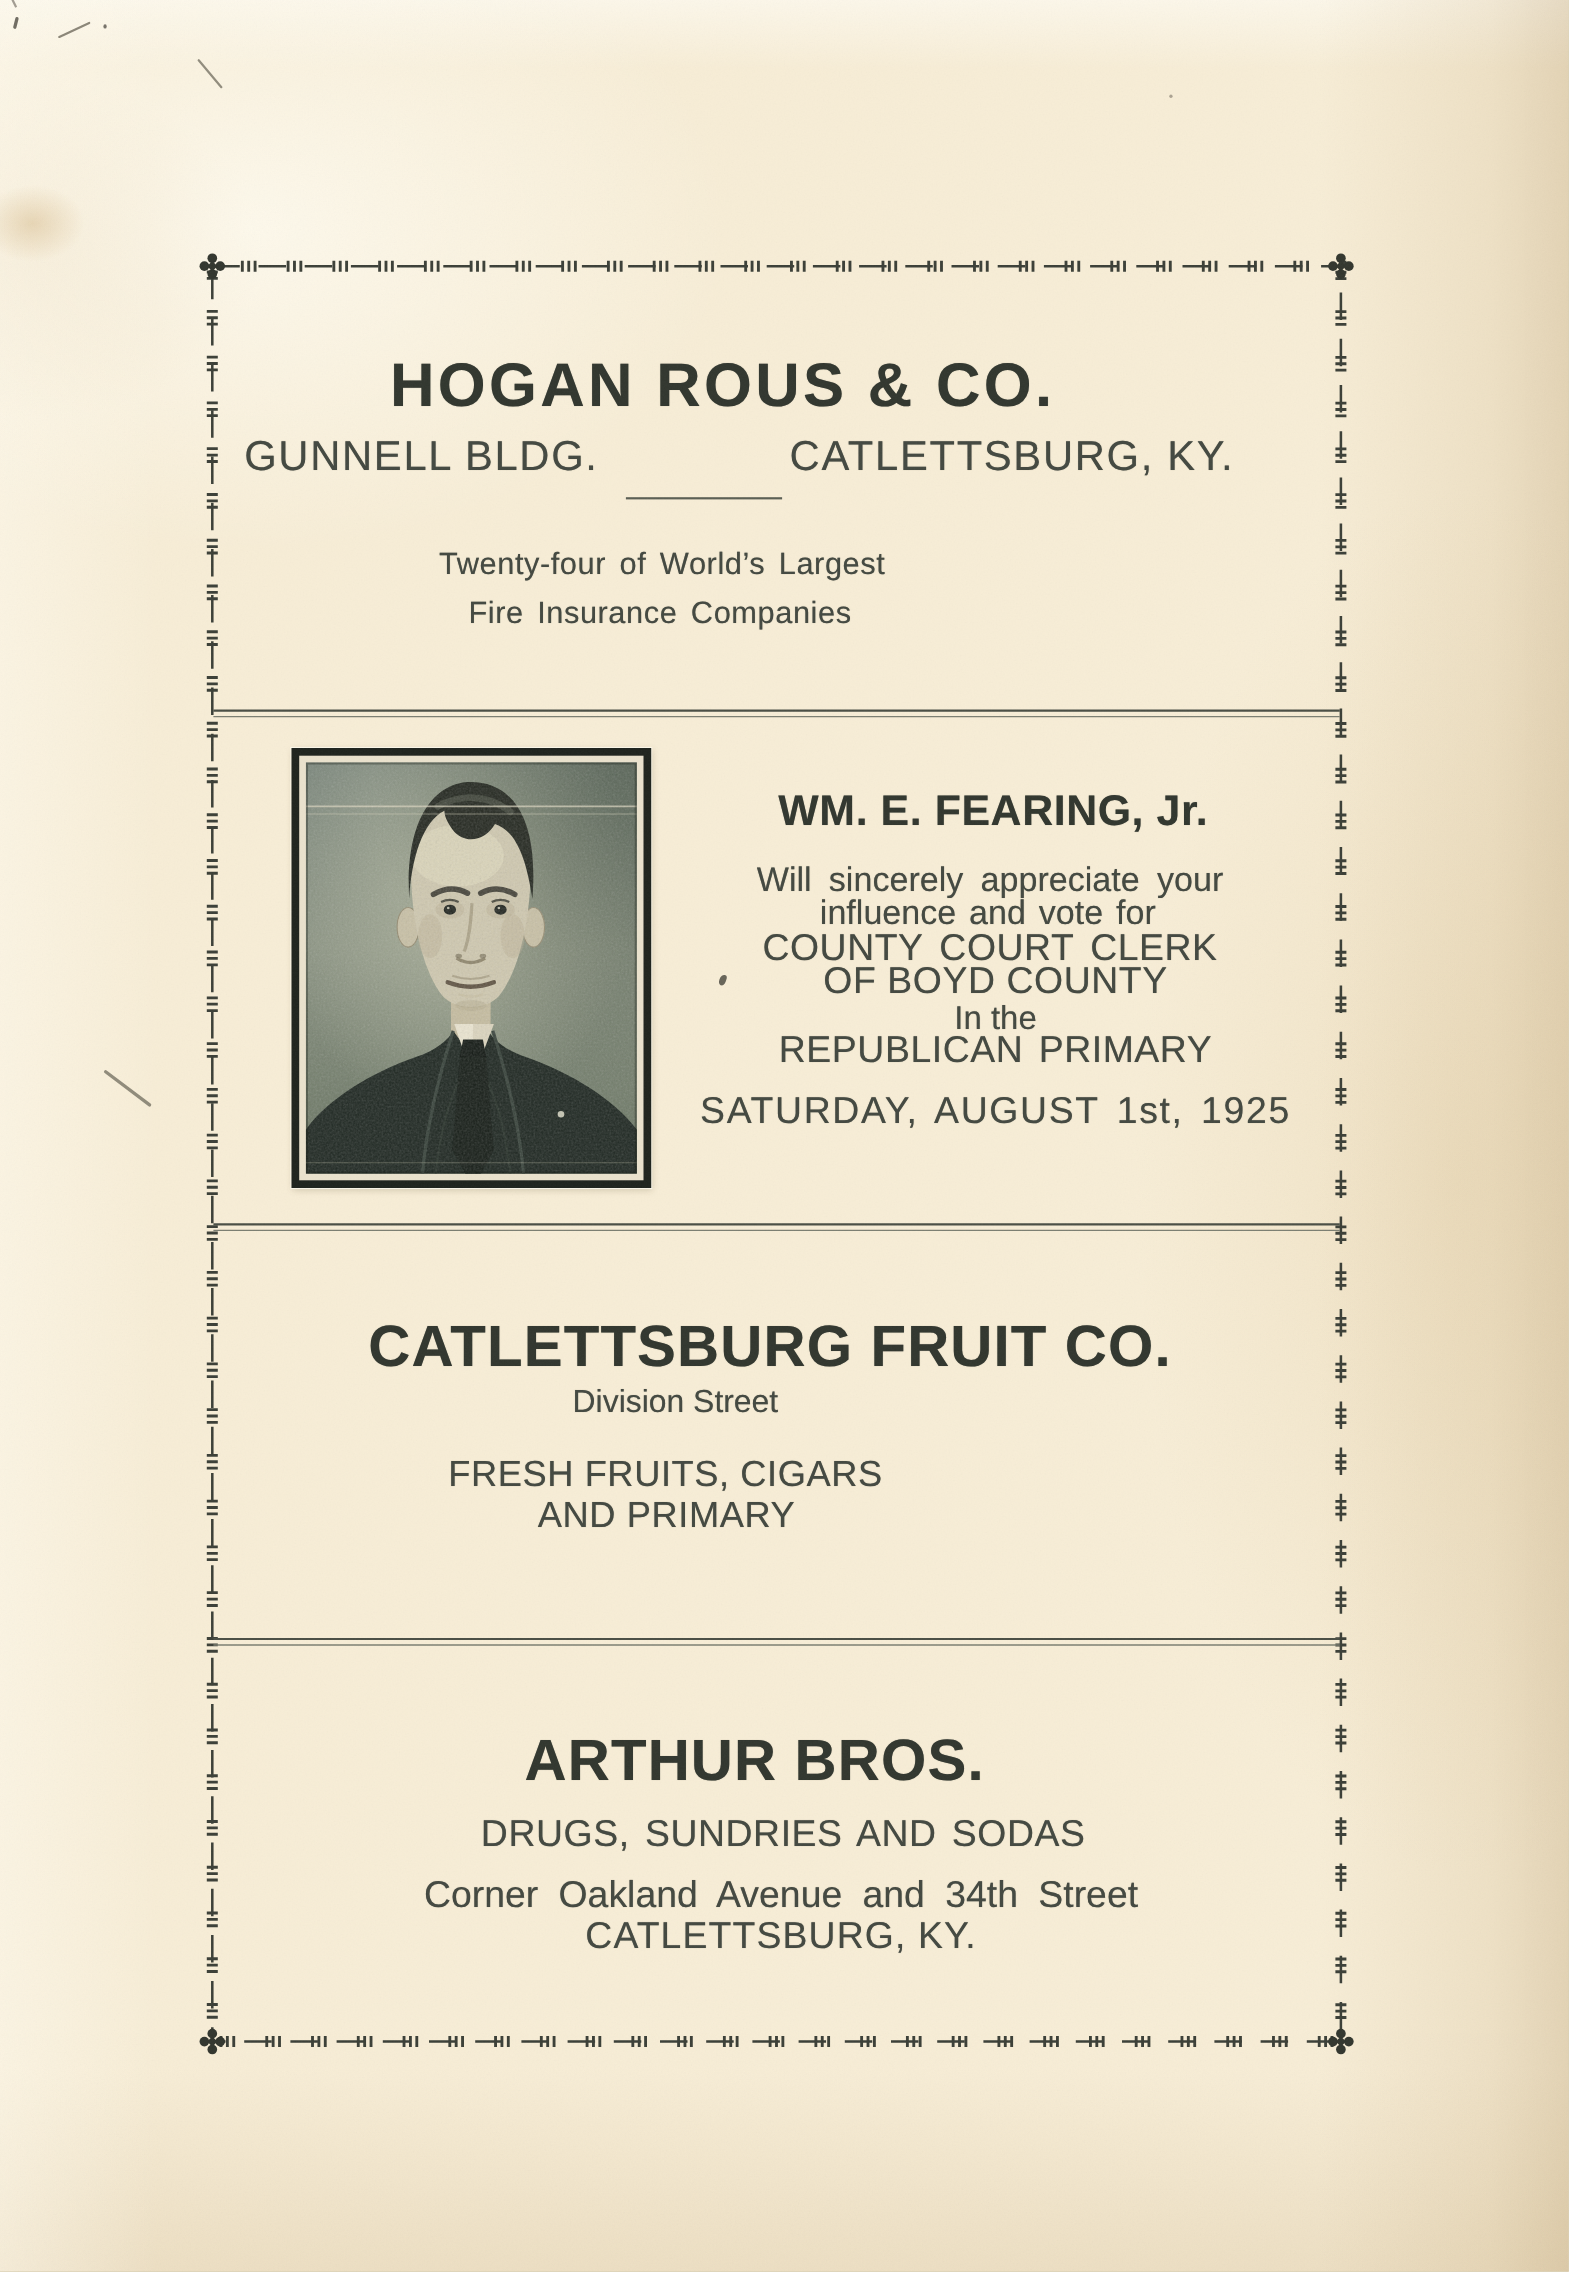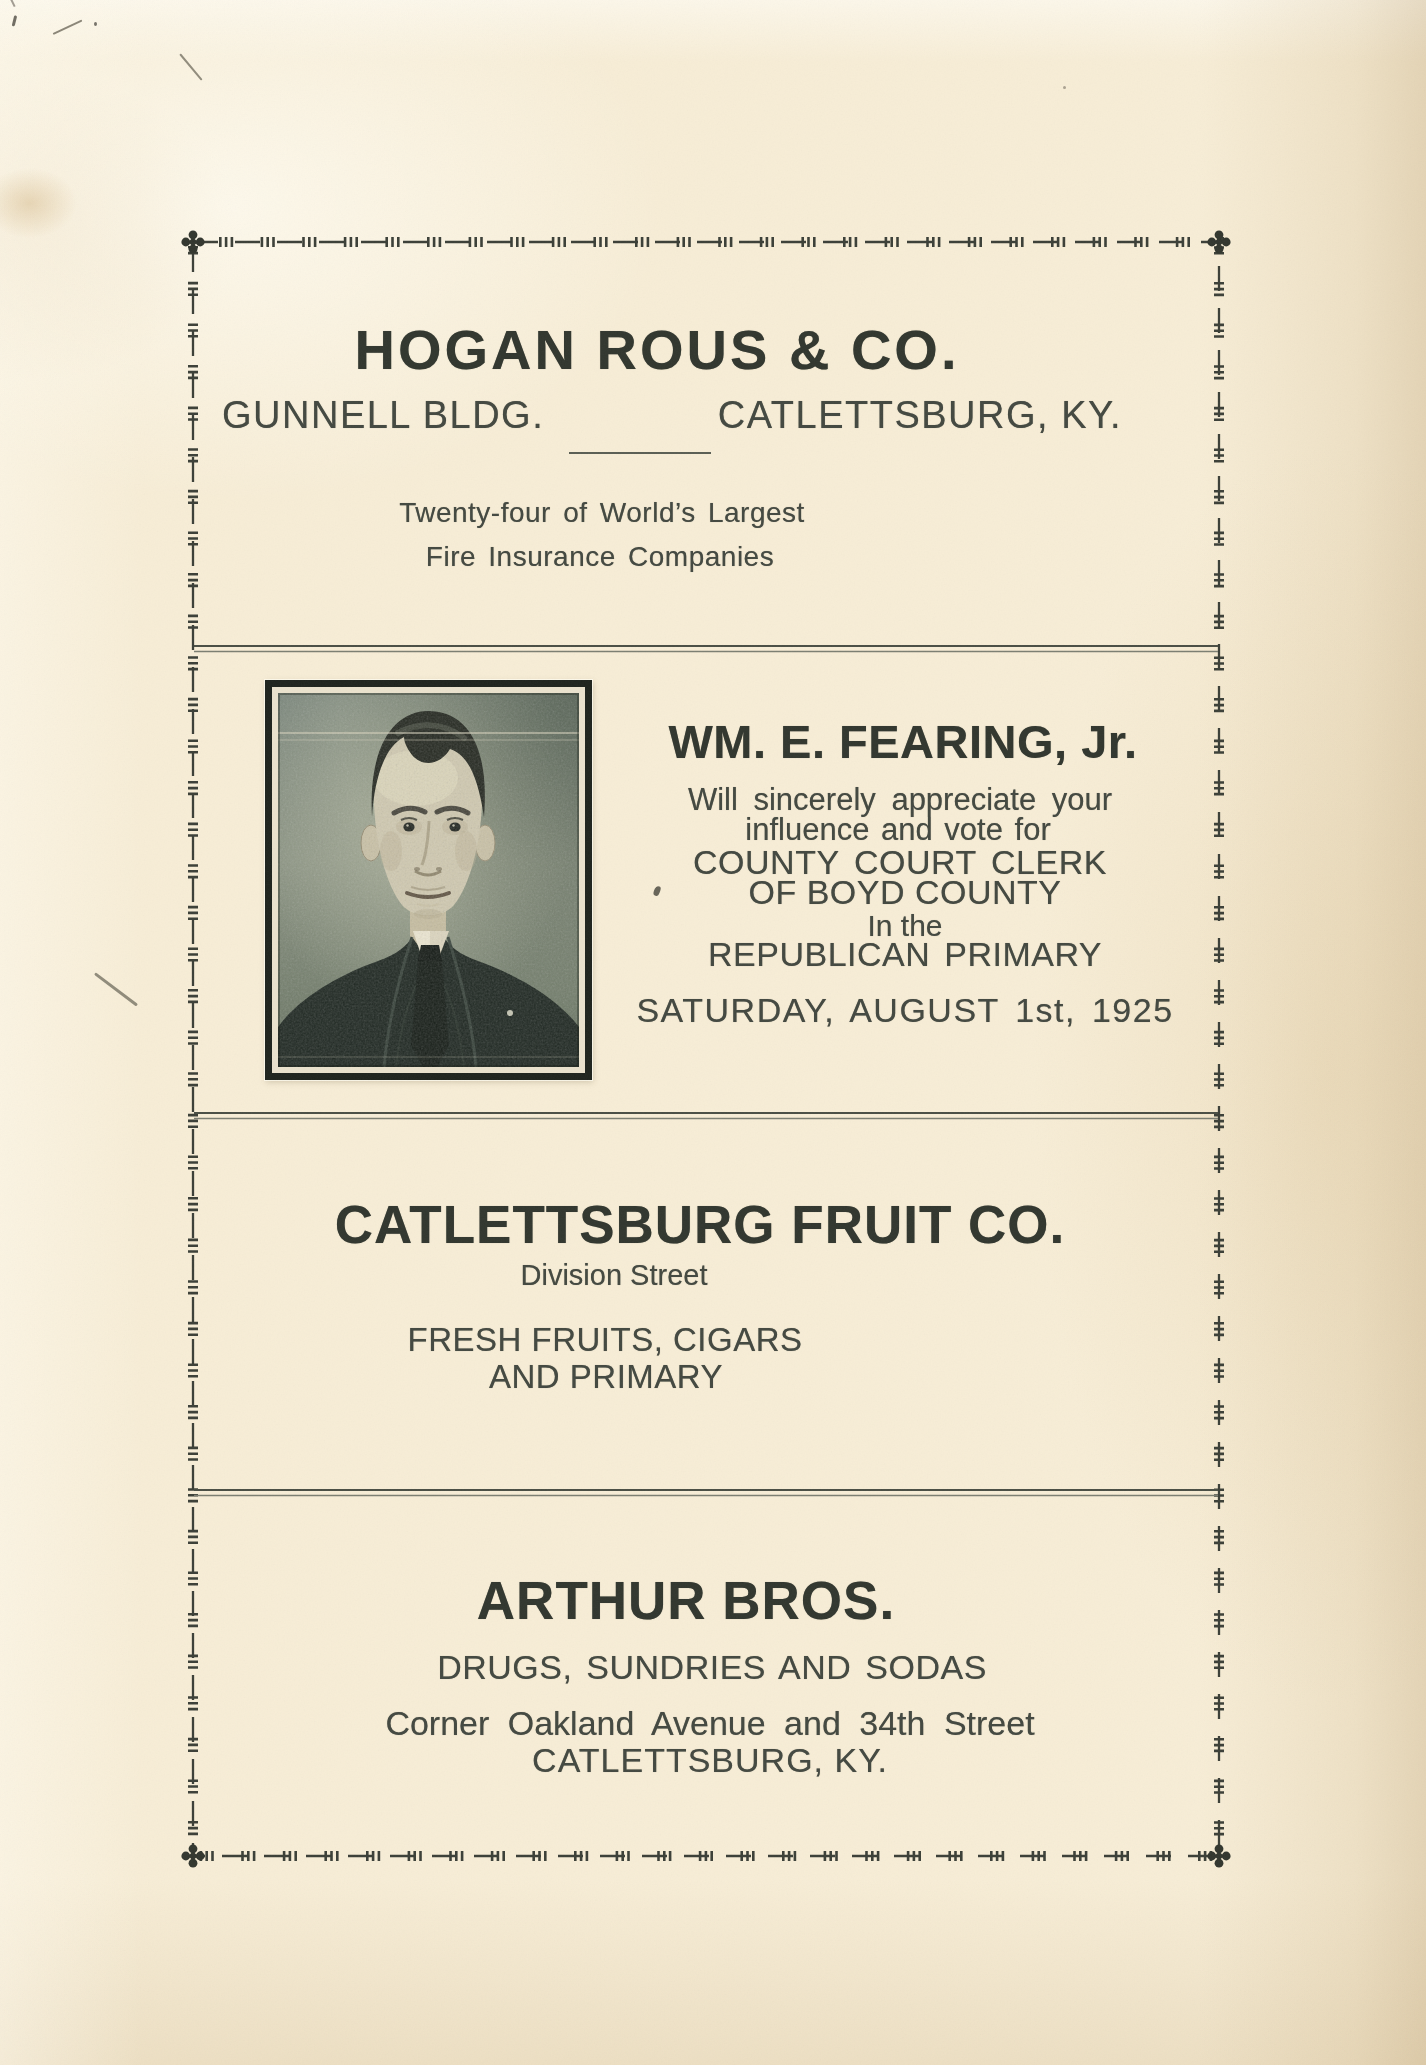--- a/index.html
+++ b/index.html
@@ -31,21 +31,21 @@
   #hr-rule  {position:absolute;left:569px;top:452px;width:142px;height:0;border-top:2.5px solid #5a5e53;}
   #hr-tag1  {left:602px;top:499px;font-size:28px;letter-spacing:.5px;word-spacing:4px;}
   #hr-tag2  {left:600px;top:543px;font-size:28px;letter-spacing:.5px;word-spacing:4px;}
   
   .photo{
     position:absolute;left:265px;top:680px;width:327px;height:400px;margin:0;
     box-sizing:border-box;border:7px solid #1e231d;padding:6px;background:#eae2cd;
     box-shadow:0 0 0 1px rgba(255,252,240,.8), 1px 2px 6px rgba(90,75,45,.25);
   }
   .photo svg{display:block;width:301px;height:374px;}
-  #fe-name {left:903px;top:718px;font-size:47px;letter-spacing:.5px;}
+  #fe-name {left:903px;top:718px;font-size:39px;letter-spacing:.5px;}
   #fe-l1   {left:900px;top:784px;font-size:31px;word-spacing:7px;}
   #fe-l2   {left:898px;top:814px;font-size:31px;word-spacing:3px;}
   #fe-l3   {left:900px;top:845px;font-size:34px;letter-spacing:.5px;word-spacing:5px;}
   #fe-l4   {left:905px;top:875px;font-size:34px;letter-spacing:.5px;}
   #fe-l5   {left:905px;top:911px;font-size:30px;text-align:right;}
   #fe-l6   {left:905px;top:937px;font-size:34px;letter-spacing:.5px;word-spacing:4px;}
   #fe-date {left:905px;top:993px;font-size:34px;letter-spacing:1.5px;word-spacing:5px;}
   
   #fr-title  {left:700px;top:1198px;font-size:53px;letter-spacing:1px;}
   #fr-street {left:614px;top:1261px;font-size:29px;}

